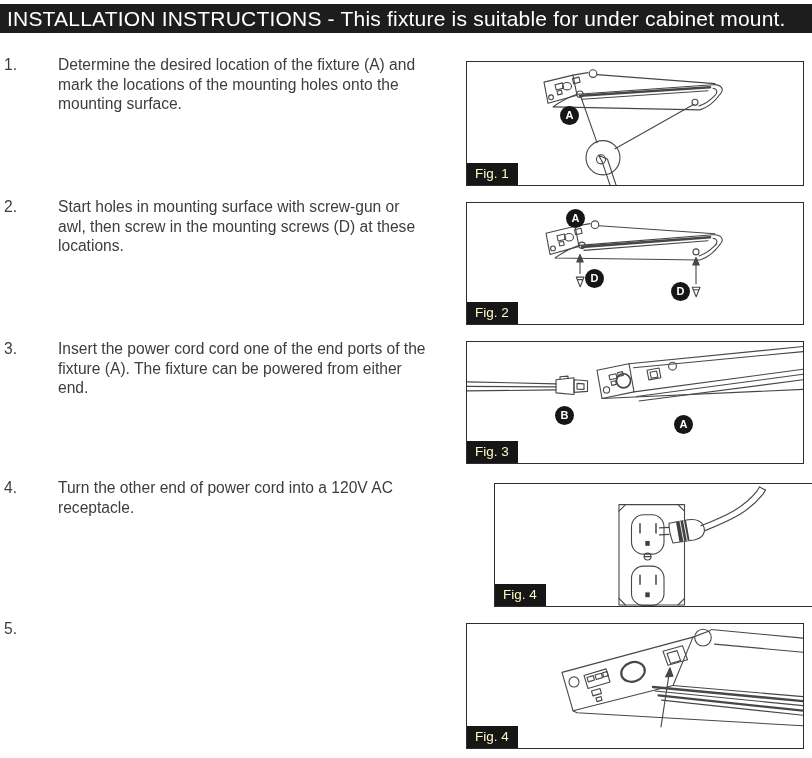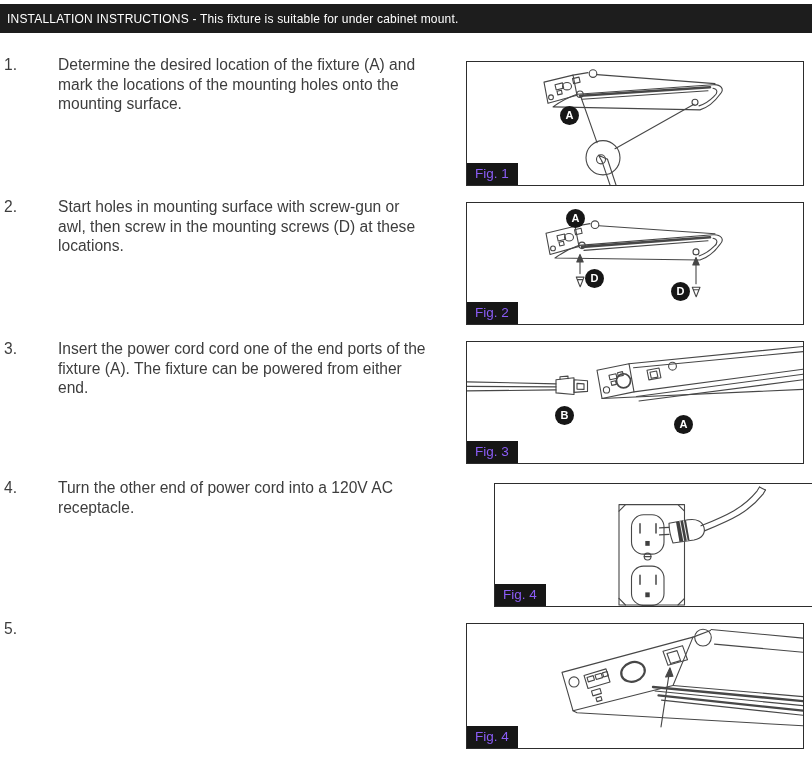--- a/index.html
+++ b/index.html
@@ -1,29 +1,29 @@
 <!DOCTYPE html>
 <html><head>
 <meta charset="utf-8">
 <style>
   html,body{margin:0;padding:0;background:#fff;}
   .page{position:relative;width:812px;height:758px;background:#ffffff;overflow:hidden;
         font-family:"Liberation Sans",sans-serif;}
   .titlebar{position:absolute;left:0;top:4px;width:812px;height:29px;background:#1d1d1d;
         display:flex;align-items:center;box-sizing:border-box;padding-left:7px;}
-  .titlebar span{color:#ffffff;font-size:12px;letter-spacing:.2px;white-space:nowrap;}
+  .titlebar span{color:#ffffff;font-size:21px;letter-spacing:.2px;white-space:nowrap;}
   .step{position:absolute;left:4px;width:452px;display:flex;color:#3d3d3d;
         font-size:15.6px;line-height:19.5px;}
   .step-num{flex:0 0 24px;}
   .step-text{white-space:pre-line;margin-left:30px;}
   .figbox{position:absolute;left:466px;width:338px;border:1.6px solid #2d2d2d;
         background:#fff;box-sizing:border-box;}
   .figbox svg{position:absolute;left:0;top:0;width:100%;height:100%;display:block;}
   .figlabel{position:absolute;left:0;bottom:0;height:22px;min-width:30px;background:#161616;
-        color:#8b5cf6;font-size:13.5px;line-height:22px;padding:0 9px 0 8px;}
+        color:#fef9c3;font-size:13.5px;line-height:22px;padding:0 9px 0 8px;}
   .callout{position:absolute;width:19px;height:19px;border-radius:50%;background:#161616;
         color:#fff;font-size:11px;font-weight:700;text-align:center;line-height:19px;}
   .annotation{position:absolute;left:167px;top:104px;width:72px;text-align:center;
         font-size:10px;color:#3d3d3d;margin-top:48px;}
   .lineart{stroke:#474747;fill:none;stroke-width:1.1;stroke-linecap:round;stroke-linejoin:round;}
 </style>
 </head>
 <body>
 
 <div class="page">

